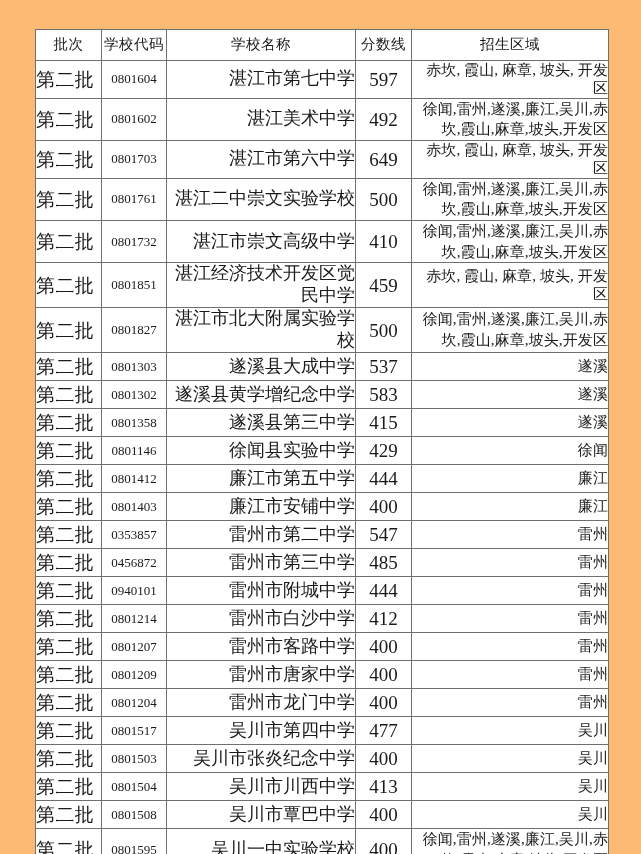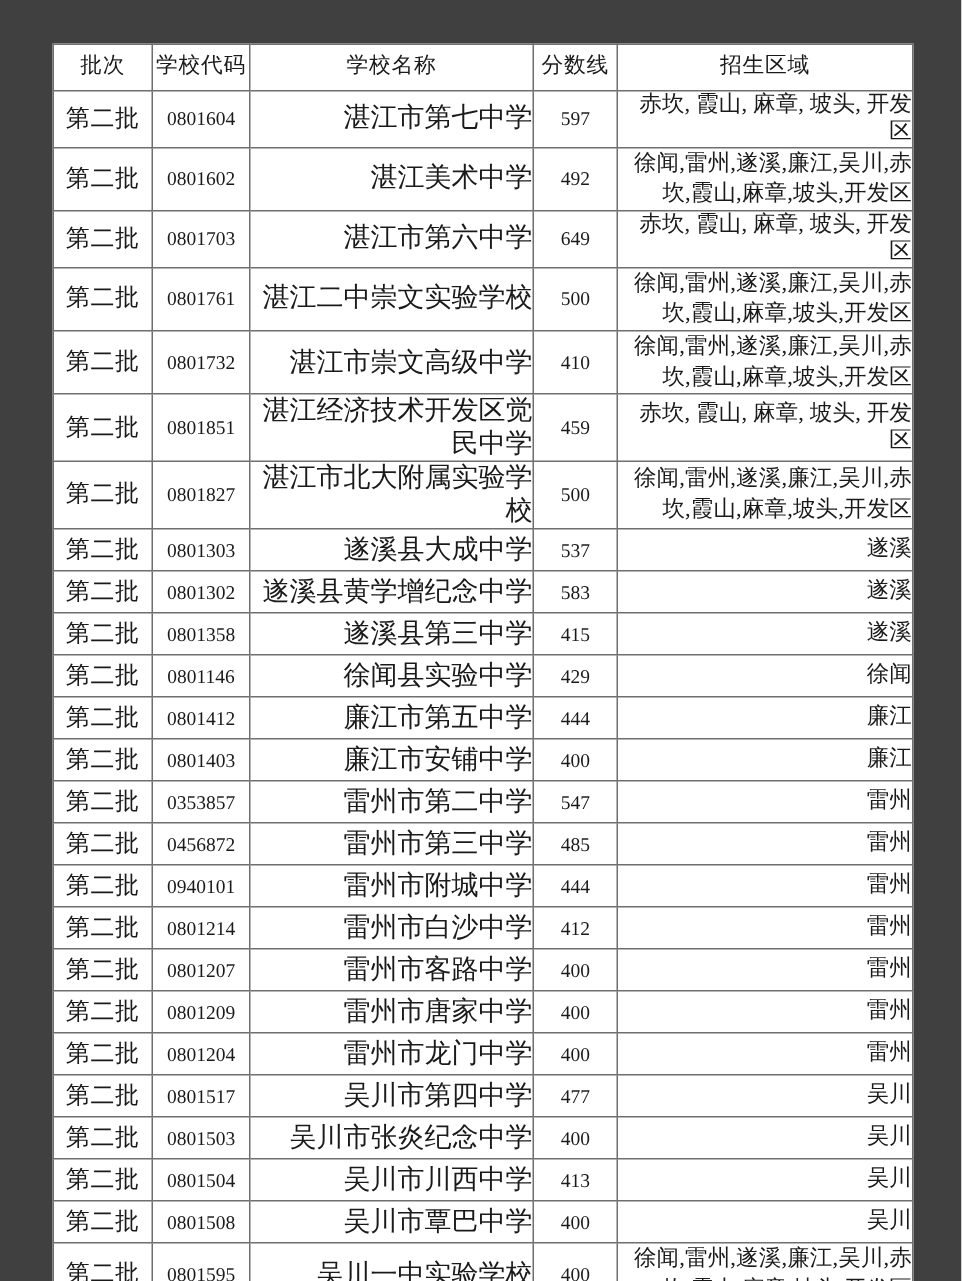--- a/index.html
+++ b/index.html
@@ -11,21 +11,21 @@
     width: 641px;
     height: 854px;
     font-family: "Liberation Serif", "DejaVu Serif", serif;
     color: #1a1a1a;
     overflow: hidden;
   }
   #page {
     position: relative;
     width: 641px;
     height: 854px;
-    background: #404040;
+    background: #fdba74;
   }
   #table-wrap {
     position: absolute;
     left: 35px;
     top: 29px;
     width: 573px;
   }
   table.score-table {
     border-collapse: collapse;
     table-layout: fixed;
@@ -46,38 +46,37 @@
     font-weight: normal;
     line-height: 1.22;
   }
   table.score-table thead th {
     text-align: center;
     font-size: 14.5px;
     height: 30px;
     letter-spacing: 0.5px;
   }
   td.batch {
-    text-align: center;
-    font-size: 16px;
+    font-size: 19px;
     letter-spacing: 0.4px;
   }
   td.code {
     text-align: center;
     font-size: 13px;
     padding-left: 4px;
     font-family: "Liberation Serif", "DejaVu Serif", serif;
   }
   td.name {
     text-align: right;
     font-size: 18px;
     padding-left: 5px;
   }
   td.score {
     text-align: center;
-    font-size: 13px;
+    font-size: 19px;
   }
   td.region {
     text-align: right;
     font-size: 15px;
     padding-left: 4px;
     padding-right: 3px;
     letter-spacing: 0.1px;
   }
   tr.r1 td { height: 27px; }
   tr.r2 td { height: 40px; }

